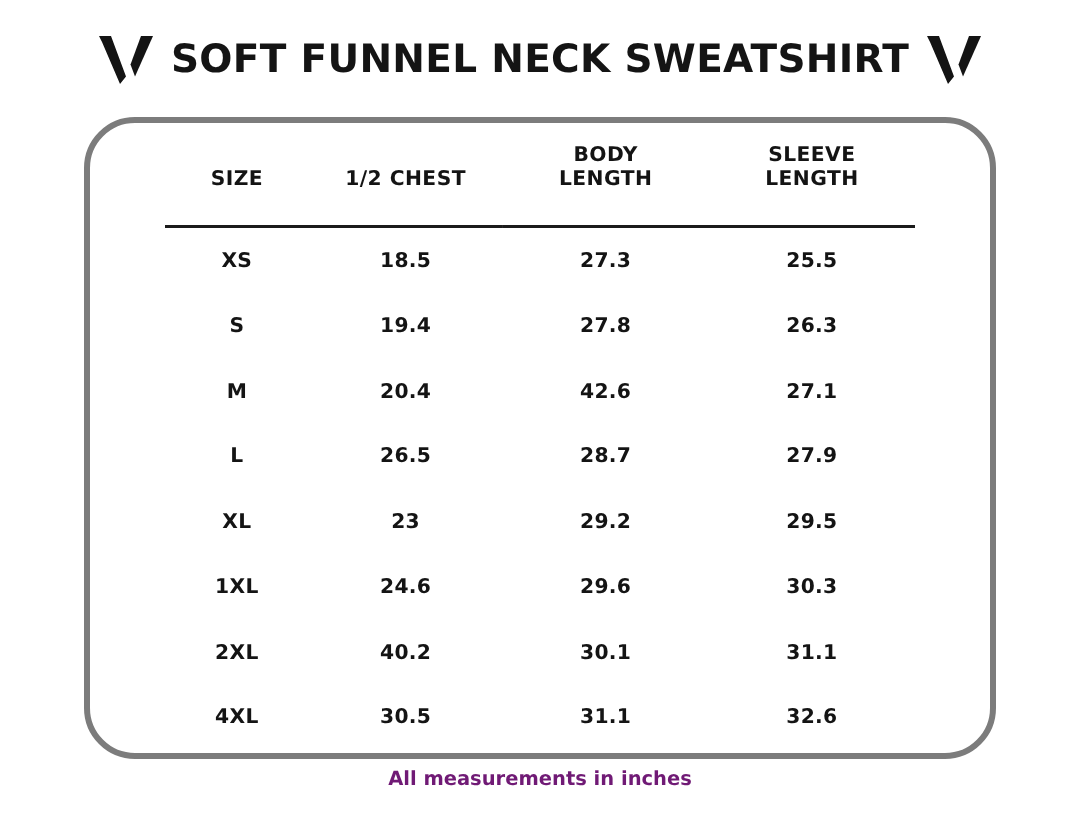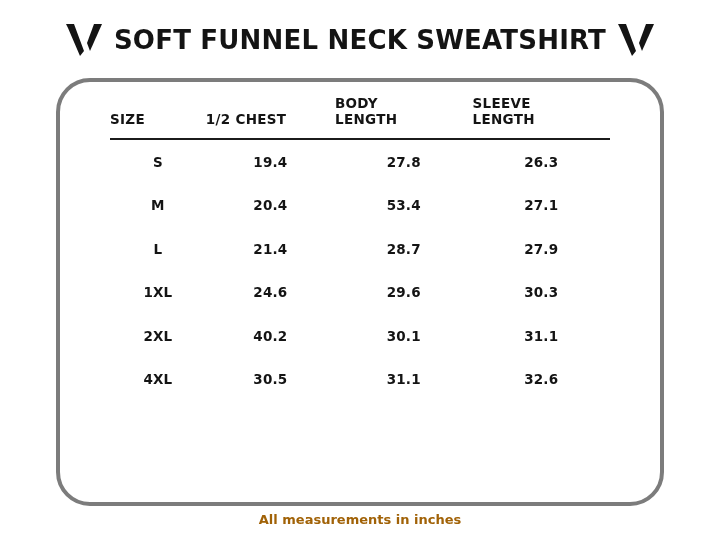--- a/index.html
+++ b/index.html
@@ -70,24 +70,24 @@
   }
   table.size-table {
     width: 500px;
     border-collapse: collapse;
     table-layout: fixed;
   }
   table.size-table th {
     font-size: 13.5px;
     font-weight: bold;
     color: #141414;
-    padding: 0 0 10px 0;
+    padding: 0 0 22px 0;
     vertical-align: bottom;
     line-height: 1.18;
-    text-align: left;
+    text-align: center;
     letter-spacing: 0.3px;
   }
   table.size-table thead tr {
     border-bottom: 2px solid #1b1b1b;
   }
   table.size-table td {
     font-size: 13.5px;
     font-weight: bold;
     color: #141414;
     text-align: center;
@@ -101,21 +101,21 @@
   col.c-sleeve { width: 132px; }
 
   .footnote {
     position: absolute;
     top: 512px;
     left: 0;
     width: 720px;
     text-align: center;
     font-size: 13px;
     font-weight: bold;
-    color: #a16207;
+    color: #701a75;
   }
 </style>
 </head>
 <body>
 
 <div class="page">
 
   <div class="header">
     <span class="logo-mark">
       <svg viewBox="0 0 40 38" width="40" height="38" aria-hidden="true">
@@ -155,36 +155,48 @@
             <span>LENGTH</span>
           </th>
           <th>
             <span>SLEEVE</span><br>
             <span>LENGTH</span>
           </th>
         </tr>
       </thead>
       <tbody>
         <tr>
+          <td>XS</td>
+          <td>18.5</td>
+          <td>27.3</td>
+          <td>25.5</td>
+        </tr>
+        <tr>
           <td>S</td>
           <td>19.4</td>
           <td>27.8</td>
           <td>26.3</td>
         </tr>
         <tr>
           <td>M</td>
           <td>20.4</td>
-          <td>53.4</td>
+          <td>42.6</td>
           <td>27.1</td>
         </tr>
         <tr>
           <td>L</td>
-          <td>21.4</td>
+          <td>26.5</td>
           <td>28.7</td>
           <td>27.9</td>
+        </tr>
+        <tr>
+          <td>XL</td>
+          <td>23</td>
+          <td>29.2</td>
+          <td>29.5</td>
         </tr>
         <tr>
           <td>1XL</td>
           <td>24.6</td>
           <td>29.6</td>
           <td>30.3</td>
         </tr>
         <tr>
           <td>2XL</td>
           <td>40.2</td>

